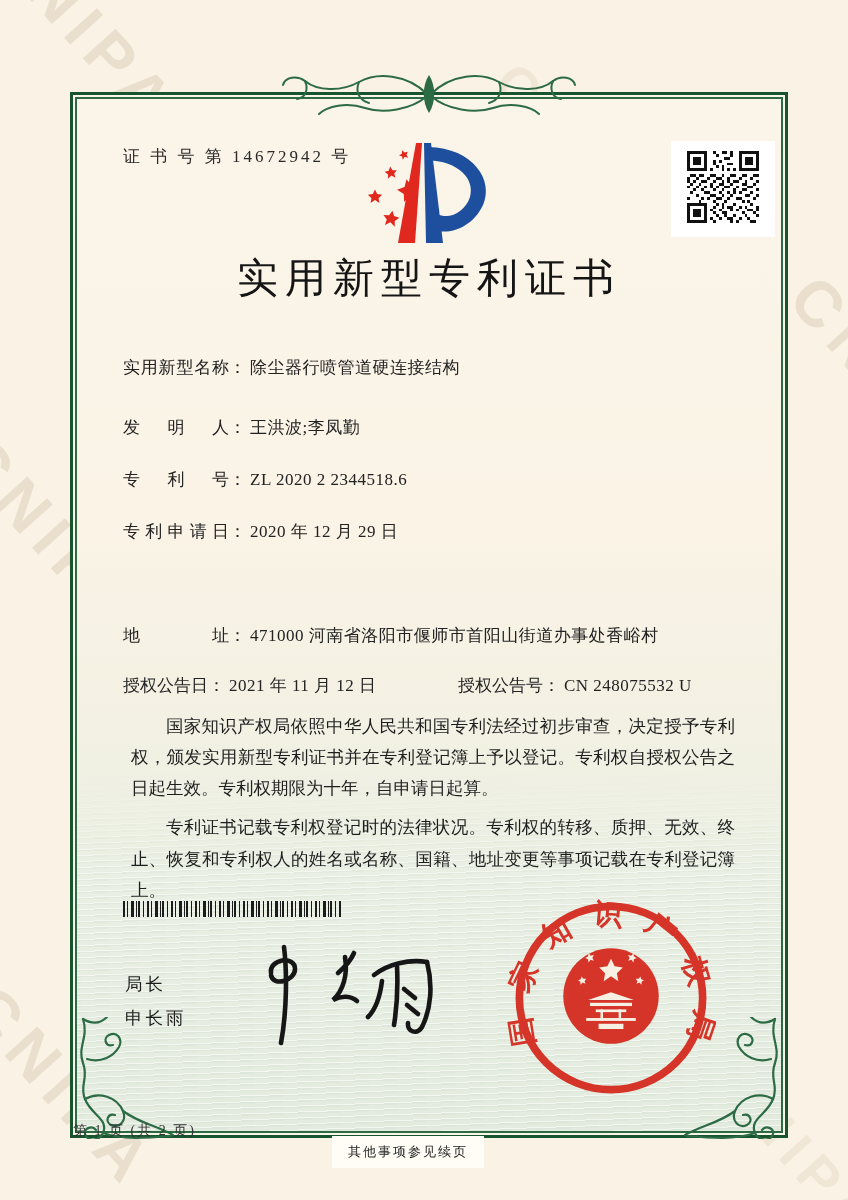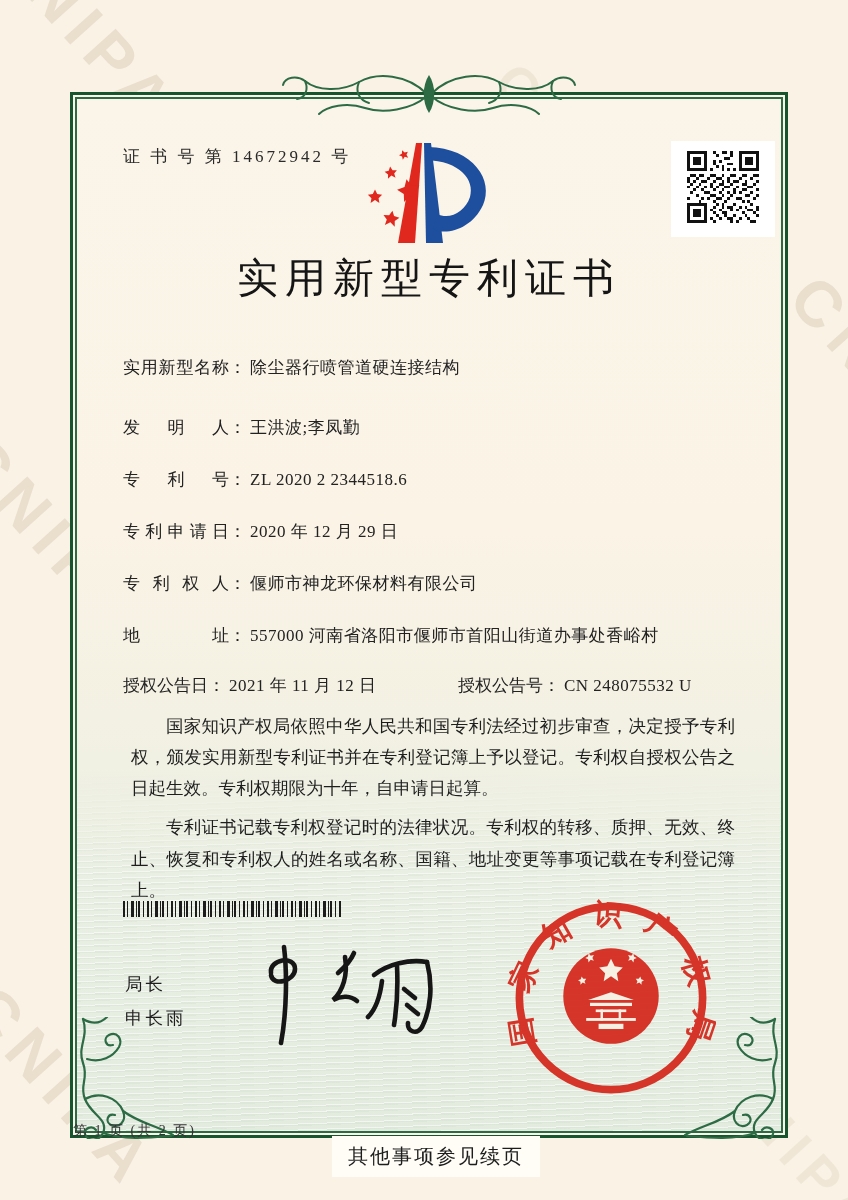--- a/index.html
+++ b/index.html
@@ -57,21 +57,21 @@
            transparent 14px 15px,#1c1c1c 15px 17px,transparent 17px 20px,#1c1c1c 20px 21px,transparent 21px 24px);}
   .officer{position:absolute;left:52px;top:872px;font-size:17.5px;line-height:34px;color:#1d1d1d;z-index:4;letter-spacing:3px;}
   .signature{position:absolute;left:168px;top:848px;z-index:5;}
   .seal{position:absolute;left:433px;top:798px;width:210px;height:210px;z-index:4;opacity:.94;}
   .seal-date{position:absolute;left:456px;top:938px;width:200px;font-size:16.5px;letter-spacing:3px;
              color:#101010;z-index:6;white-space:nowrap;}
   .page-info{position:absolute;left:0;top:1027px;width:100%;text-align:left;font-size:14px;
              letter-spacing:2px;color:#333;z-index:4;}
 
   .continuation{position:absolute;left:332px;top:1136px;background:#fffdf6;padding:7px 16px;
-                font-size:20px;letter-spacing:2px;color:#1d1d1d;z-index:4;}
+                font-size:13px;letter-spacing:2px;color:#1d1d1d;z-index:4;}
 </style>
 </head>
 <body>
 
 <div class="page">
 
   <span class="wm" style="left:-38px;top:-10px;">CNIPA</span>
   <span class="wm small faint" style="left:470px;top:120px;">CNIPA</span>
   <span class="wm" style="left:762px;top:340px;">CNIPA</span>
   <span class="wm" style="left:-70px;top:500px;">CNIPA</span>
@@ -173,25 +173,22 @@
     </div>
     <div class="frow r2">
       <span class="flabel">发明人</span><span class="fcolon">：</span><span class="fvalue">王洪波;李凤勤</span>
     </div>
     <div class="frow r3">
       <span class="flabel">专利号</span><span class="fcolon">：</span><span class="fvalue">ZL 2020 2 2344518.6</span>
     </div>
     <div class="frow r4">
       <span class="flabel">专利申请日</span><span class="fcolon">：</span><span class="fvalue">2020 年 12 月 29 日</span>
     </div>
-    <div class="frow r5">
-      <span class="flabel">专利权人</span><span class="fcolon">：</span><span class="fvalue">偃师市神龙环保材料有限公司</span>
-    </div>
     <div class="frow r6">
-      <span class="flabel">地址</span><span class="fcolon">：</span><span class="fvalue">557000 河南省洛阳市偃师市首阳山街道办事处香峪村</span>
+      <span class="flabel">地址</span><span class="fcolon">：</span><span class="fvalue">471000 河南省洛阳市偃师市首阳山街道办事处香峪村</span>
     </div>
 
     <div class="grant-row">
       <span>授权公告日</span><span class="fcolon">：</span><span class="fvalue">2021 年 11 月 12 日</span>
       <span class="grant-right">
         <span>授权公告号</span><span class="fcolon">：</span><span class="fvalue">CN 248075532 U</span>
       </span>
     </div>
 
     <div class="body-text">

